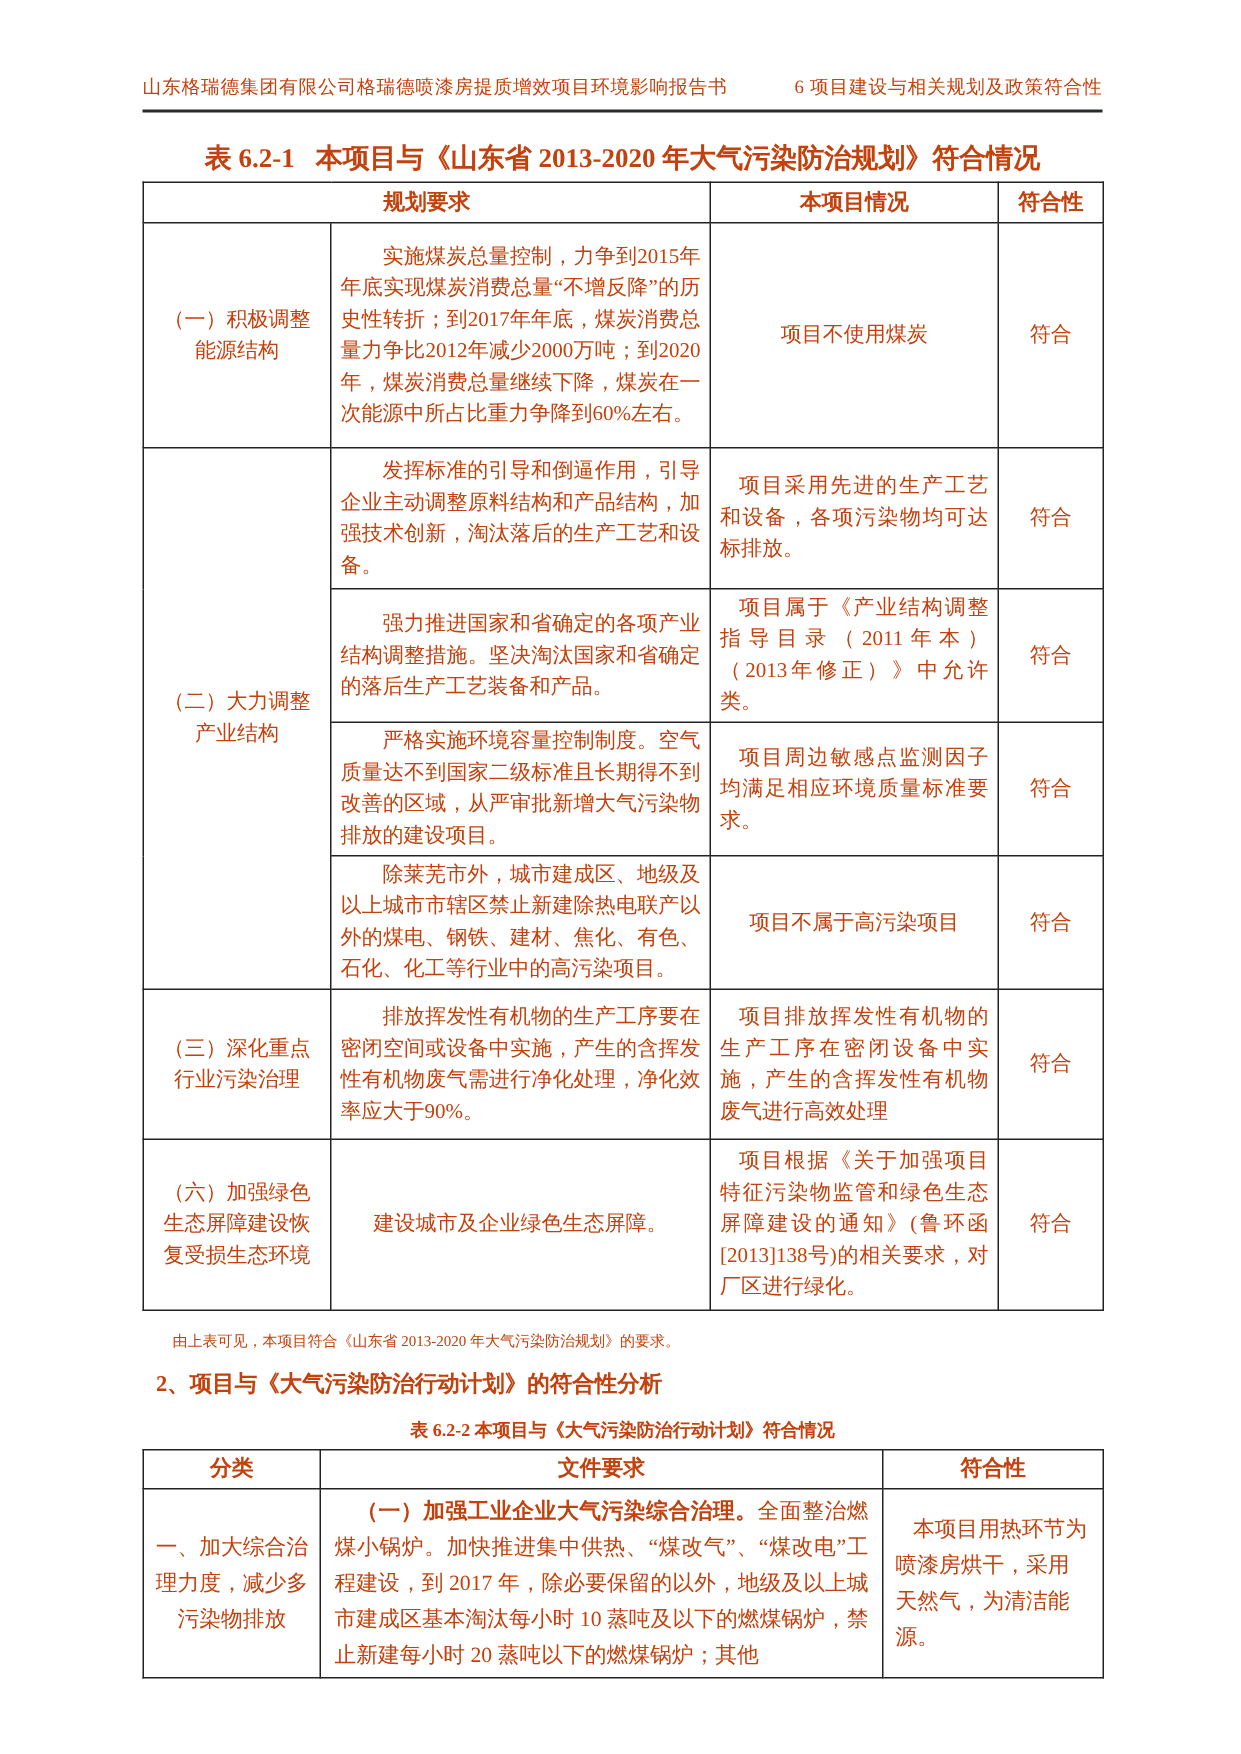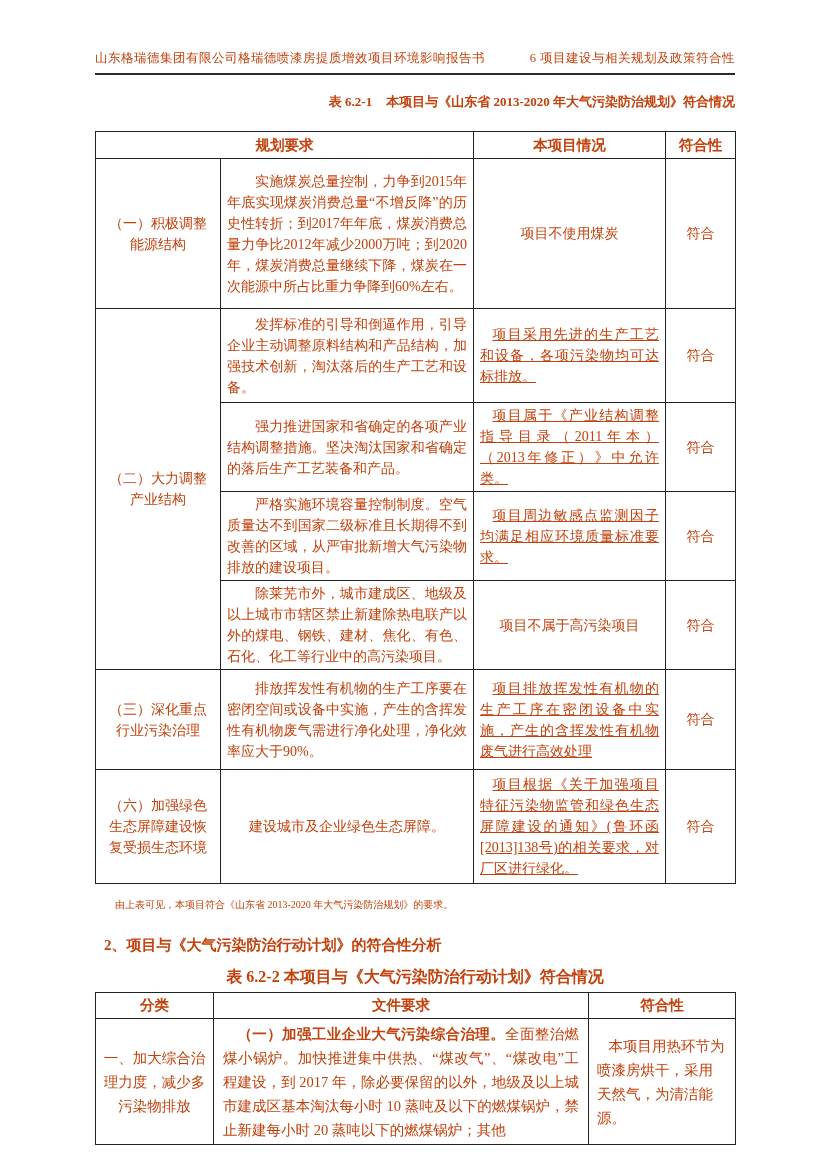--- a/index.html
+++ b/index.html
@@ -16,43 +16,43 @@
   
   .page-header {
     margin-top:50px;
     display:flex; justify-content:space-between; align-items:flex-end;
     font-size:12.5px; letter-spacing:0.5px;
     padding-bottom:6px;
     border-bottom:2px solid #2a2a2a;
   }
 
   
-  .tbl-title { text-align:right; font-weight:bold; font-size:13px; margin-top:18px; }
+  .tbl-title { text-align:center; font-weight:bold; font-size:18px; margin-top:18px; }
   .tbl-title .t-label { margin-right:14px; }
-  .tbl-title2 { text-align:center; font-weight:bold; font-size:16px; margin-top:10px; }
+  .tbl-title2 { text-align:center; font-weight:bold; font-size:12px; margin-top:10px; }
 
   
-  table { width:640px; border-collapse:collapse; table-layout:fixed; margin-top:20px; }
+  table { width:640px; border-collapse:collapse; table-layout:fixed; margin-top:4px; }
   td, th { border:1px solid #222; vertical-align:middle; padding:2px 6px; font-size:14px; line-height:21px; font-weight:normal; }
   th { font-weight:bold; text-align:center; font-size:14.5px; }
   tr.hdr { height:27px; }
 
   .cat  { text-align:center; padding:2px 10px; }
   .req  { text-align:justify; text-indent:2em; }
   .req-center { text-align:center; text-indent:0; }
-  .proj { text-align:justify; text-indent:0.9em;text-decoration:underline; }
+  .proj { text-align:justify; text-indent:0.9em; }
   .proj-center { text-align:center; text-indent:0; }
   .comp { text-align:center; }
 
   .h150{height:150px;} .h94{height:94px;} .h70{height:70px;}
   .h86{height:86px;} .h80{height:80px;} .h100{height:100px;} .h114{height:114px;}
 
   
   .conclusion { margin-top:9px; font-size:10px; line-height:24px; text-indent:2em; }
-  .section-heading { margin-top:16px; font-size:15px; font-weight:bold; line-height:24px; padding-left:9px; }
+  .section-heading { margin-top:4px; font-size:15px; font-weight:bold; line-height:24px; padding-left:9px; }
 
   
   .t2 td { font-size:14.5px; line-height:24px; }
   tr.hdr2 { height:26px; }
   .t2-cat  { text-align:center; padding:20px 4px; }
   .t2-req  { text-align:justify; text-indent:1em; padding:2px 9px; }
   .t2-comp { text-align:left; text-indent:0.8em; padding:2px 8px; }
   .h126{height:126px;}
 
   

